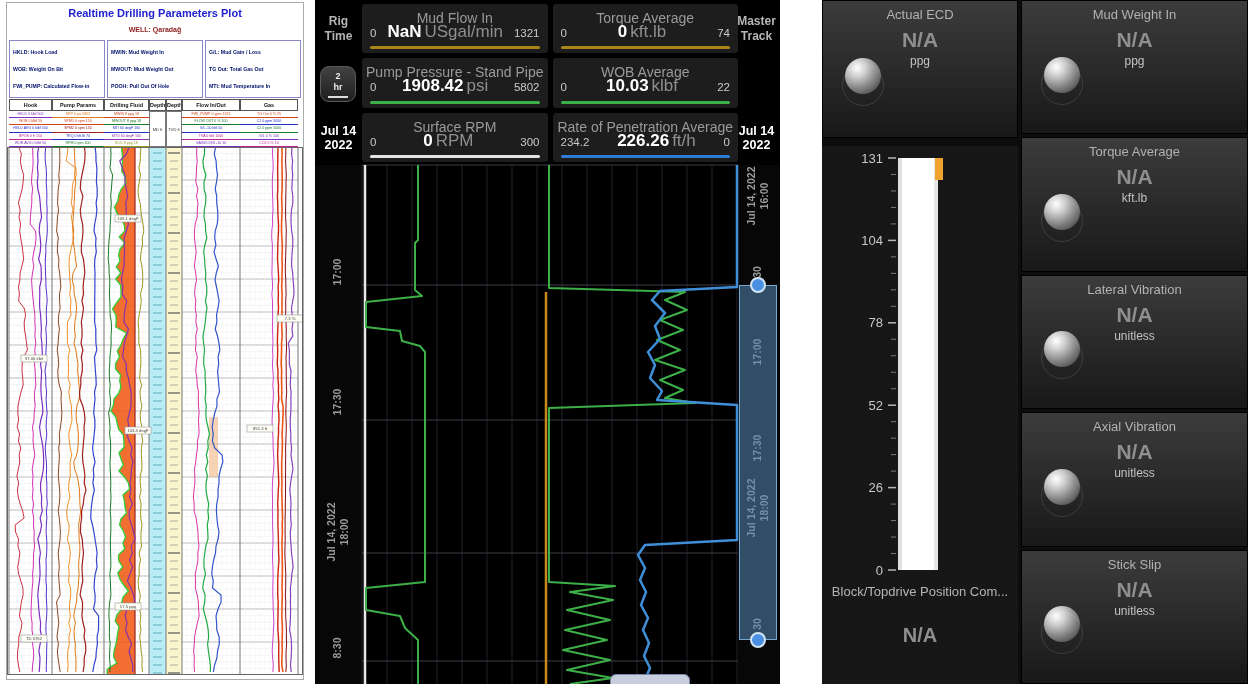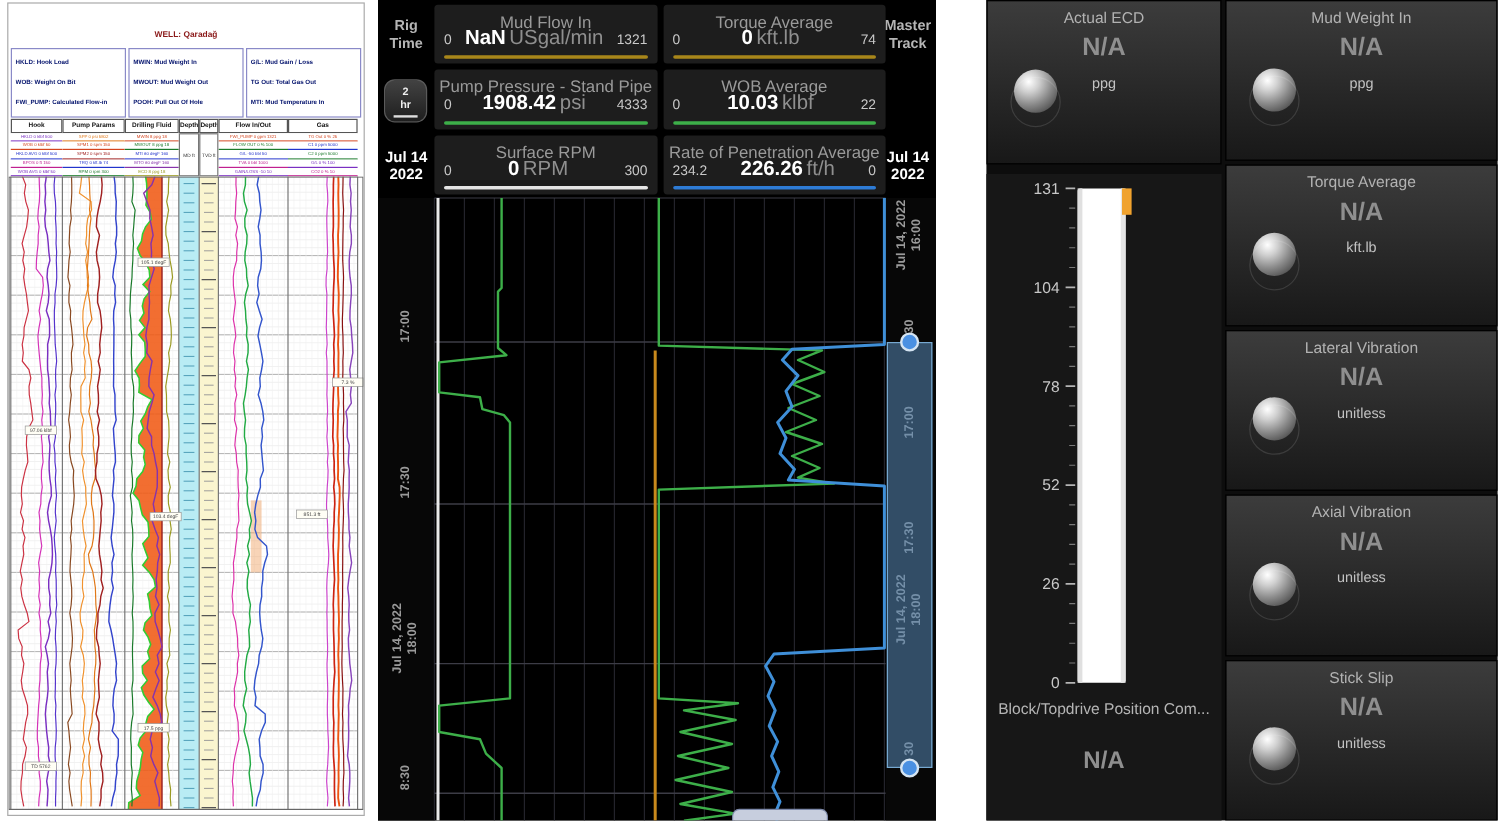--- a/index.html
+++ b/index.html
@@ -62,37 +62,38 @@
 
   
   #right-panel{position:absolute;left:822px;top:0;width:426px;height:684px;background:#0d0d0d;
                display:flex;gap:3px;}
   #rp-left{width:196px;display:flex;flex-direction:column;gap:8px;}
   #rp-right{flex:1;display:flex;flex-direction:column;gap:3px;}
   .card{position:relative;background:linear-gradient(#3c3c3c,#181818);border:1px solid #000;
         overflow:hidden;cursor:pointer;}
   .card-title{margin-top:6px;text-align:center;font-size:13px;color:#b2b2b2;}
   .card-value{margin-top:6px;text-align:center;font-size:21px;font-weight:bold;color:#8f8f8f;}
-  .card-unit{margin-top:10px;text-align:center;font-size:12px;color:#c2c2c2;}
+  .card-unit{margin-top:2px;text-align:center;font-size:12px;color:#c2c2c2;}
   .sphere{position:absolute;left:22px;top:42%;width:36px;height:36px;border-radius:50%;
           background:radial-gradient(circle at 34% 28%,#ffffff,#cfcfcf 25%,#8a8a8a 55%,#4a4a4a 85%,#383838);}
   .sphere::after{content:"";position:absolute;left:-3px;top:6px;width:40px;height:40px;
                  border-radius:50%;border:1px solid rgba(255,255,255,.12);}
   #rp-gauge-wrap{position:relative;flex:1;background:#171717;}
   #rp-gauge-label{position:absolute;left:0;top:438px;width:100%;text-align:center;
                   font-size:13px;color:#b5b5b5;white-space:nowrap;}
   #rp-gauge-value{position:absolute;left:0;top:478px;width:100%;text-align:center;
                   font-size:20px;font-weight:bold;color:#8f8f8f;}
 </style>
 </head>
 <body>
 
 <div id="app">
 
   <section id="left-panel">
+    <div class="lp-title">Realtime Drilling Parameters Plot</div>
     <div class="lp-well">WELL: Qaradağ</div>
     <div class="lp-legend">
       <div class="lp-legend-box">
         <div class="lp-legend-row">HKLD:      Hook Load</div>
         <div class="lp-legend-row">WOB:      Weight On Bit</div>
         <div class="lp-legend-row">FWI_PUMP:  Calculated Flow-in</div>
       </div>
       <div class="lp-legend-box">
         <div class="lp-legend-row">MWIN:    Mud Weight In</div>
         <div class="lp-legend-row">MWOUT:  Mud Weight Out</div>
@@ -531,21 +532,21 @@
             <span><span class="gval">0</span><span class="gunit">kft.lb</span></span>
             <span class="gmax">74</span>
           </div>
           <div class="gbar" style="background: rgb(168, 134, 26);"></div>
         </div>
         <div class="gtile">
           <div class="gtitle">Pump Pressure - Stand Pipe</div>
           <div class="gvals">
             <span class="gmin">0</span>
             <span><span class="gval">1908.42</span><span class="gunit">psi</span></span>
-            <span class="gmax">4333</span>
+            <span class="gmax">5802</span>
           </div>
           <div class="gbar" style="background: rgb(61, 175, 73);"></div>
         </div>
         <div class="gtile">
           <div class="gtitle">WOB Average</div>
           <div class="gvals">
             <span class="gmin">0</span>
             <span><span class="gval">10.03</span><span class="gunit">klbf</span></span>
             <span class="gmax">22</span>
           </div>

